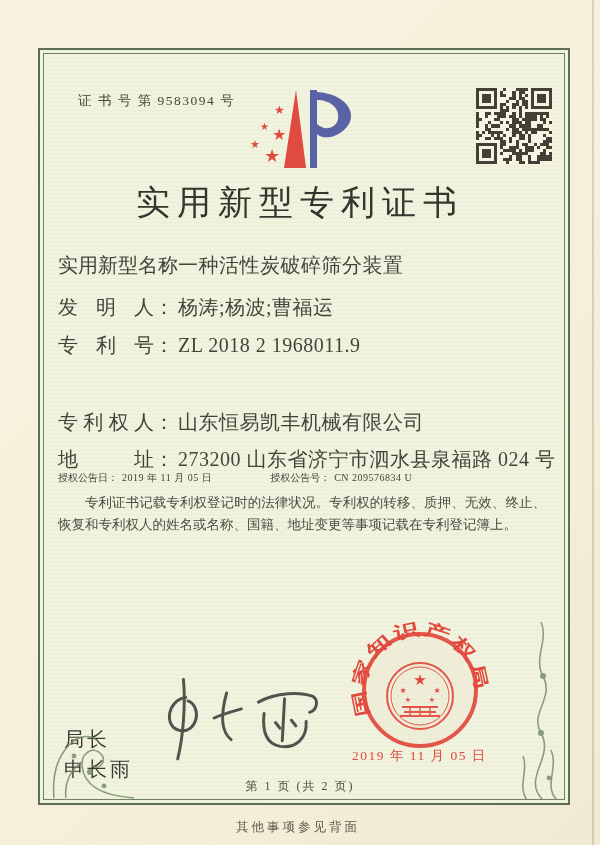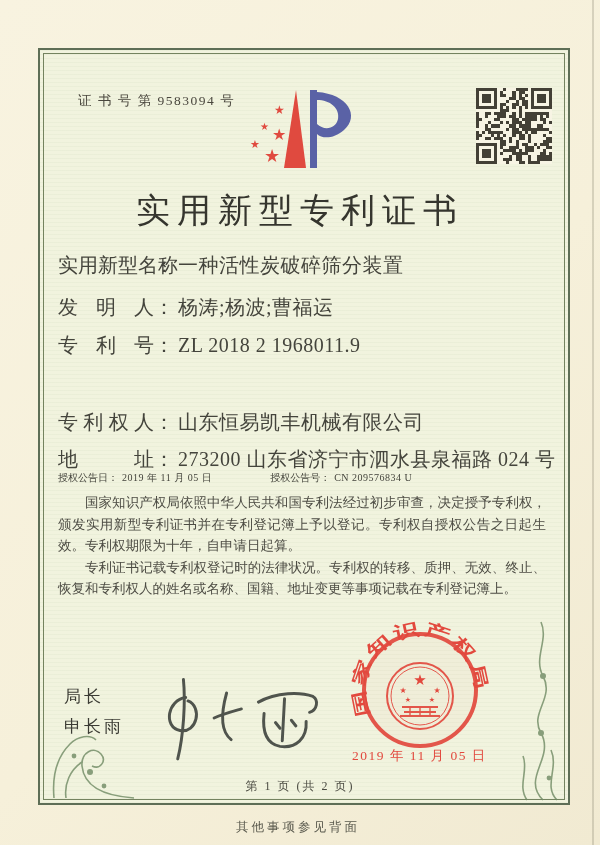--- a/index.html
+++ b/index.html
@@ -28,21 +28,21 @@
   .frame-inner{
     position:absolute;inset:3px;border:1px solid #74835f;
   }
   .cert-no{
     position:absolute;left:58px;top:92px;
     font-size:13.5px;color:#4a473e;letter-spacing:1.5px;white-space:nowrap;margin-left:20px;
   }
   .logo{position:absolute;left:228px;top:82px;}
   .qr{position:absolute;left:476px;top:88px;width:76px;height:76px;background:#f7f4e4;}
   .title{
-    position:absolute;left:0;right:0;top:180px;margin:8px;
+    position:absolute;left:0;right:0;top:180px;margin:0;
     text-align:center;font-size:34px;font-weight:500;color:#35352e;
     letter-spacing:7px;white-space:nowrap;
   }
   .field-row{
     position:absolute;left:58px;width:495px;
     font-size:20px;color:#44443c;white-space:nowrap;
   }
   .label{
     display:inline-block;width:96px;vertical-align:bottom;
     text-align:justify;text-align-last:justify;
@@ -50,21 +50,21 @@
   .colon{display:inline-block;margin:0 4px 0 0;}
   .value{letter-spacing:.5px;}
   .grant-row{position:absolute;left:58px;top:471px;width:495px;font-size:10px;color:#44443c;white-space:nowrap;}
   .grant-gap{display:inline-block;width:58px;}
   .body-text{
     position:absolute;left:58px;top:492px;width:488px;
     font-size:13.5px;line-height:21.5px;color:#4d4c44;
     text-align:justify;
   }
   .body-text p{margin:0;text-indent:2em;}
-  .signer{position:absolute;left:64px;top:682px;font-size:17px;color:#3b3b34;letter-spacing:3px;line-height:30px;}
+  .signer{position:absolute;left:64px;top:724px;font-size:20px;color:#3b3b34;letter-spacing:3px;line-height:30px;}
   .sig-svg{position:absolute;left:150px;top:668px;}
   .seal-svg{position:absolute;left:338px;top:615px;}
   .seal-date{
     position:absolute;left:352px;top:747px;
     font-size:13.5px;color:#e2493e;letter-spacing:1.5px;white-space:nowrap;
   }
   .page-line{
     position:absolute;left:0;right:0;top:778px;text-align:center;
     font-size:12px;color:#4a4a41;letter-spacing:2px;
   }
@@ -444,21 +444,20 @@
   </div>
   <div class="field-row" style="top:446px">
     <span class="label">地址</span><span class="colon">：</span><span class="value">273200 山东省济宁市泗水县泉福路 024 号</span>
   </div>
 
   <div class="grant-row">
     <span>授权公告日</span><span class="colon">：</span><span class="value">2019 年 11 月 05 日</span><span class="grant-gap"></span><span>授权公告号</span><span class="colon">：</span><span class="value">CN 209576834 U</span>
   </div>
 
   <div class="body-text">
-    <p>国家知识产权局依照中华人民共和国专利法经过初步审查，决定授予专利权，颁发实用新型专利证书并在专利登记簿上予以登记。专利权自授权公告之日起生效。专利权期限为十年，自申请日起算。</p>
     <p>专利证书记载专利权登记时的法律状况。专利权的转移、质押、无效、终止、恢复和专利权人的姓名或名称、国籍、地址变更等事项记载在专利登记簿上。</p>
   </div>
 
   <div class="signer">
     <div>局长</div>
     <div>申长雨</div>
   </div>
 
   <svg class="sig-svg" width="185" height="100" viewBox="0 0 160 88" fill="none" stroke="#3a3f3a" stroke-width="2.6" stroke-linecap="round" opacity="0.88">
     <path d="M30,26 C14,28 10,52 25,55 C40,58 45,34 32,29"></path>

